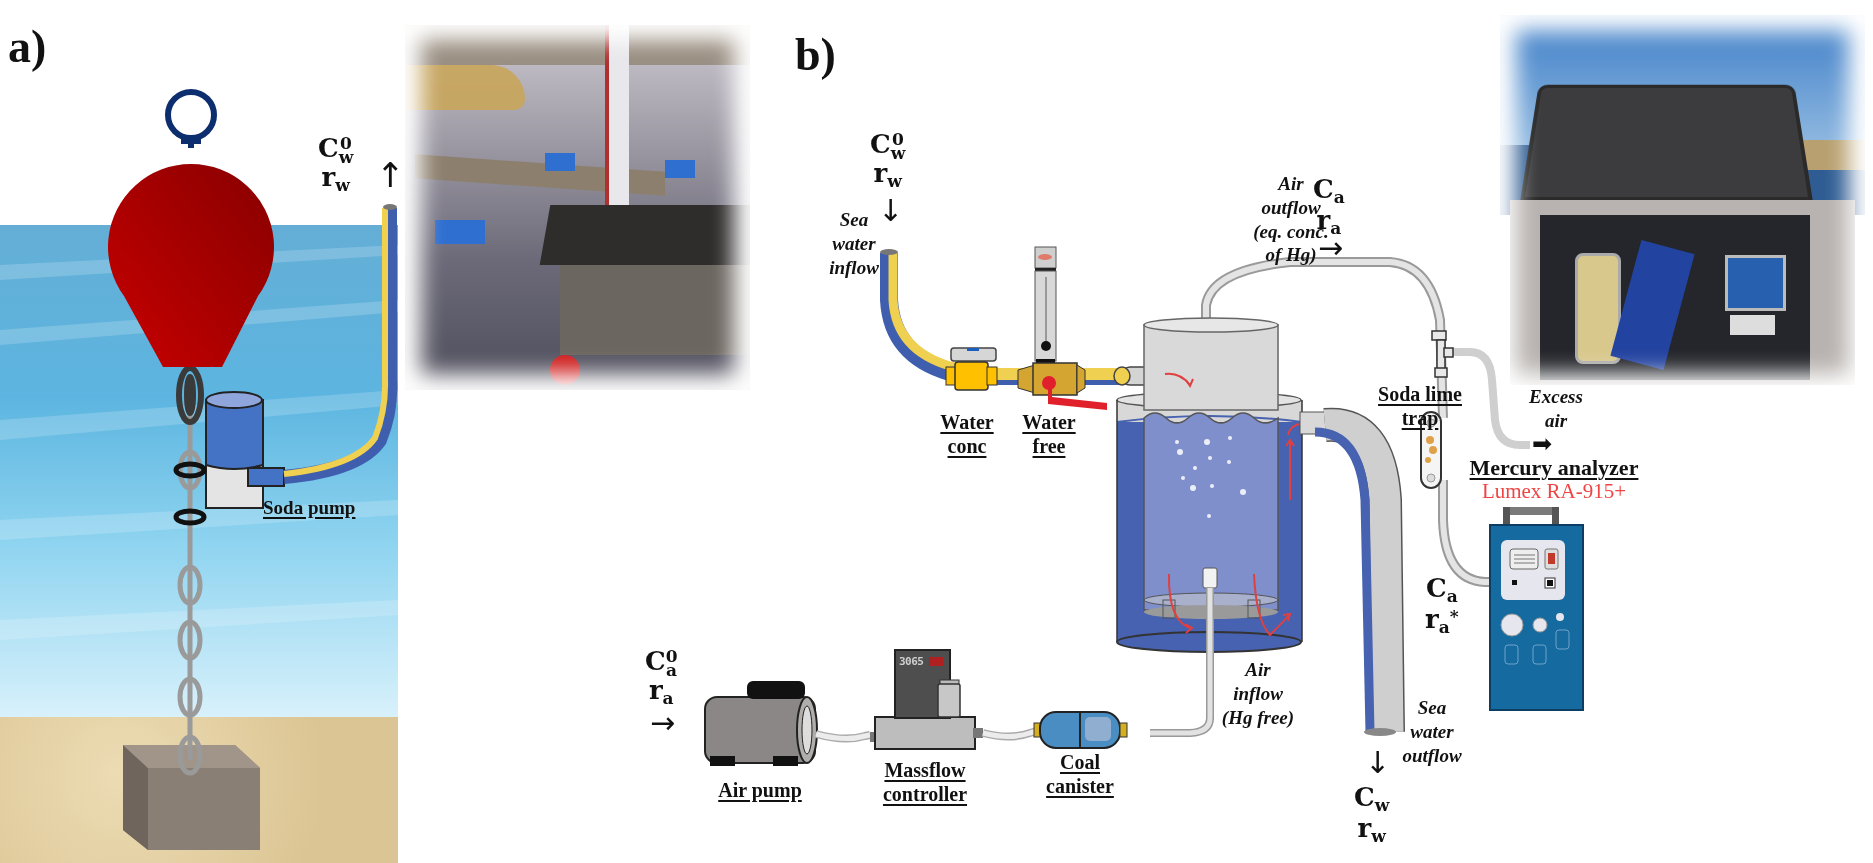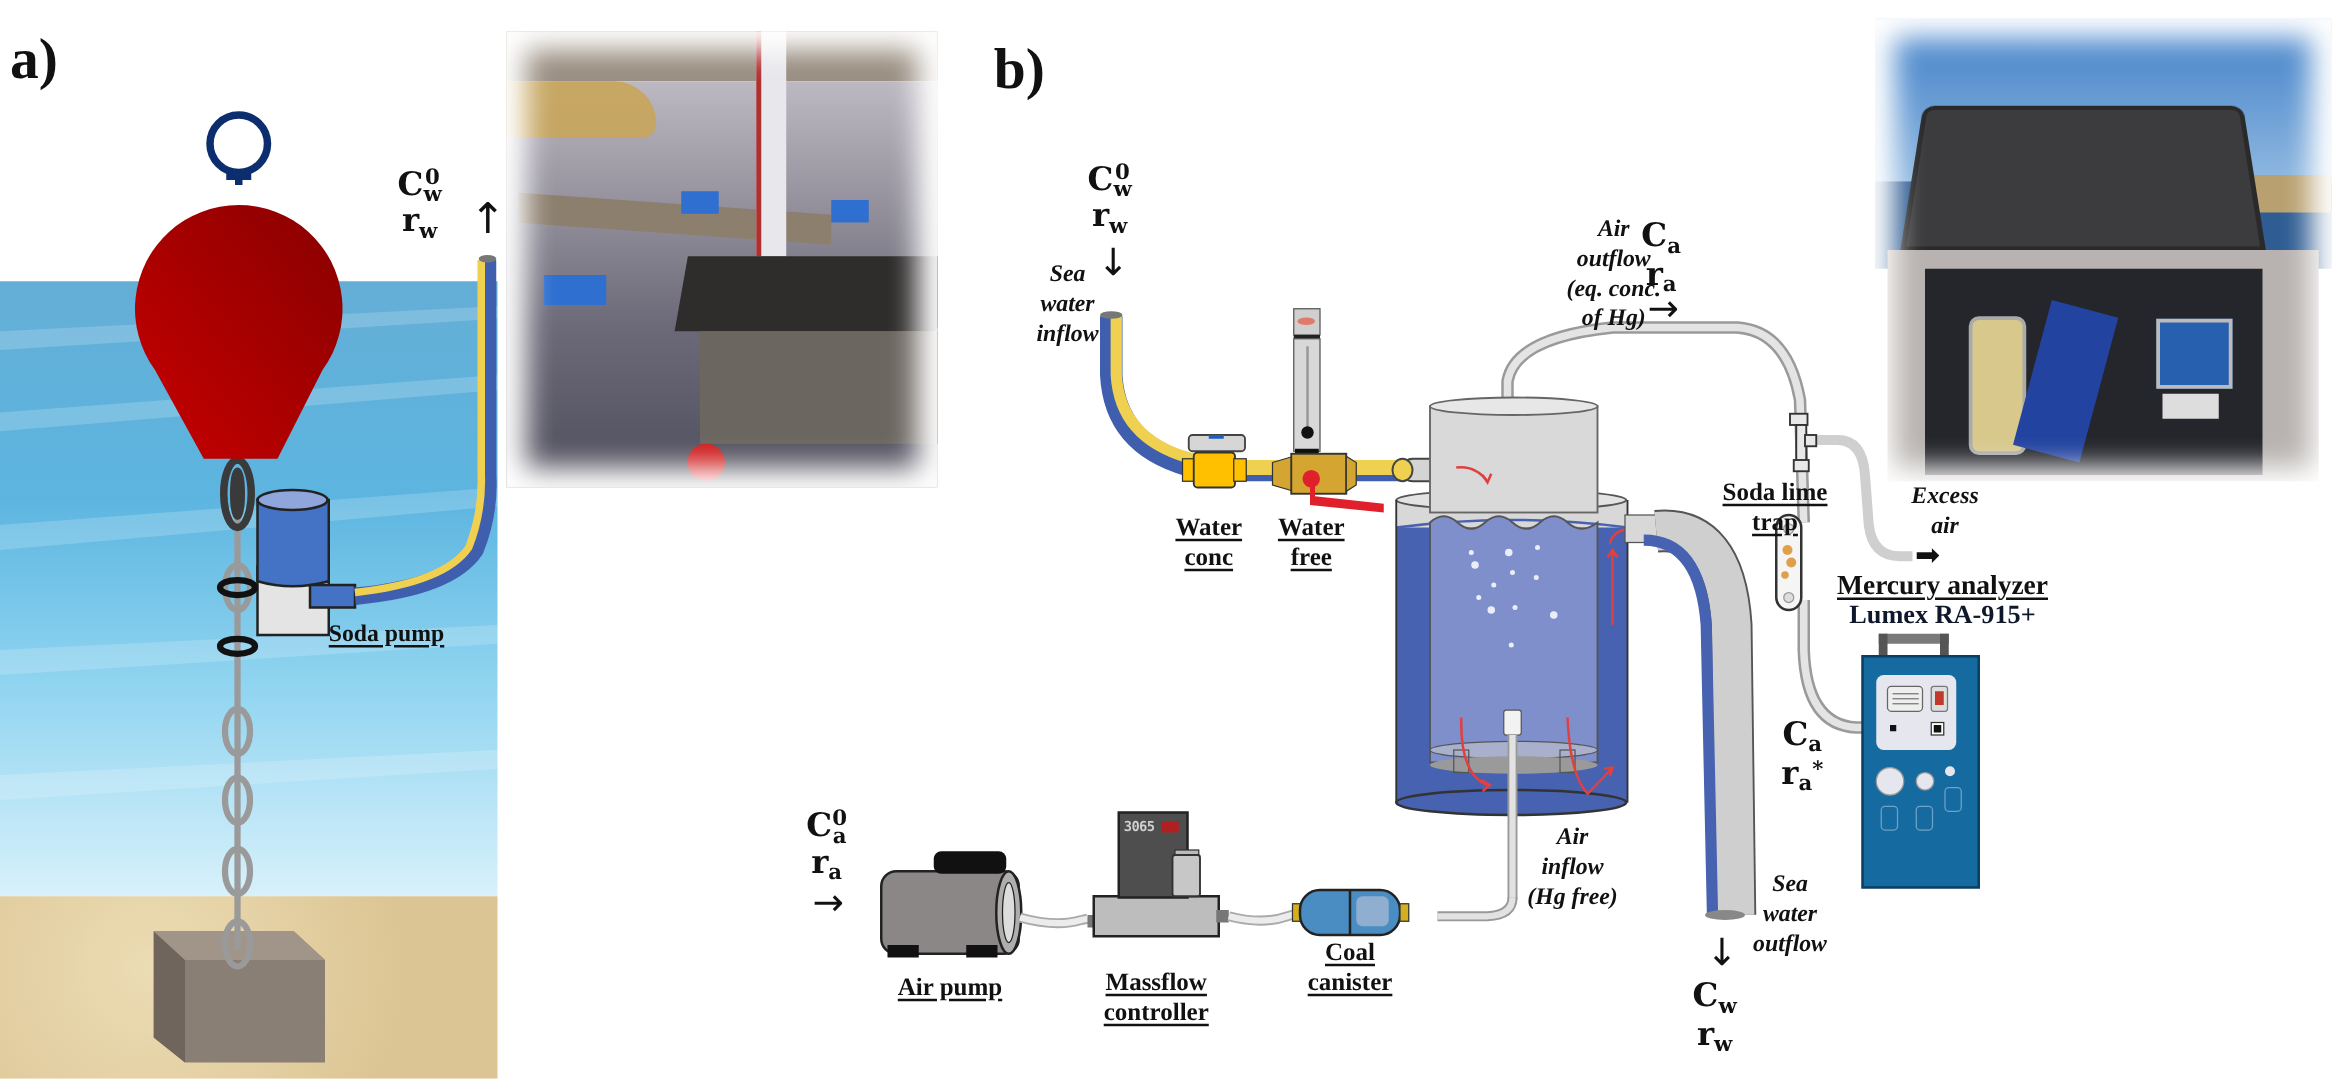--- a/index.html
+++ b/index.html
@@ -1,20 +1,20 @@
 <!DOCTYPE html>
 <html><head>
 <meta charset="utf-8">
 <style>
   html,body{margin:0;padding:0;background:#ffffff;}
   body{width:1873px;height:863px;position:relative;overflow:hidden;font-family:"Liberation Serif","DejaVu Serif",serif;}
   .abs{position:absolute;}
   .panel-label{font-weight:bold;font-size:46px;color:#111;line-height:1;}
   .lbl{font-weight:bold;font-size:20px;color:#111;text-decoration:underline;text-decoration-thickness:2px;text-underline-offset:3px;text-align:center;line-height:1.2;white-space:nowrap;}
-  .lbl2{font-weight:bold;font-size:20px;color:#0f172a;text-align:center;line-height:1.2;white-space:nowrap;}
+  .lbl2{font-weight:normal;font-size:20px;color:#ef4444;text-align:center;line-height:1.2;white-space:nowrap;}
   .ital{font-style:italic;font-weight:bold;font-size:19px;color:#111;text-align:center;line-height:1.25;white-space:nowrap;}
   .sym{font-weight:bold;font-size:26px;color:#111;text-align:center;line-height:1.05;white-space:nowrap;font-family:"DejaVu Serif","Liberation Serif",serif;}
   .sym sub,.sym sup{font-size:17px;}
   .sym sup{vertical-align:6px;}
   .sym sub{vertical-align:-5px;}
   .arrow{font-size:30px;font-weight:normal;color:#111;line-height:1;font-family:"DejaVu Sans",sans-serif;}
   svg{position:absolute;left:0;top:0;}
   .photo{position:absolute;overflow:hidden;}
   .photo-fade{position:absolute;inset:0;box-shadow:inset 0 0 22px 16px #fff;pointer-events:none;}
 </style>
@@ -364,21 +364,21 @@
   <div><span>r</span><sub>a</sub><sup>*</sup></div>
 </div>
 
 <div class="abs sym" style="left:645px;top:648px;">
   <div><span>C</span><span style="display:inline-block;vertical-align:middle;line-height:0.85;"><span style="display:block;font-size:17px;">0</span><span style="display:block;font-size:17px;">a</span></span></div>
   <div><span>r</span><sub>a</sub></div>
 </div>
 <div class="abs arrow" style="left:650px;top:708px;">→</div>
 
 <div class="abs lbl" style="left:705px;top:778px;width:110px;">Air pump</div>
-<div class="abs lbl" style="left:870px;top:758px;width:110px;margin-top:16px;">
+<div class="abs lbl" style="left:870px;top:758px;width:110px;">
   <div>Massflow</div>
   <div>controller</div>
 </div>
 <div class="abs lbl" style="left:1040px;top:750px;width:80px;">
   <div>Coal</div>
   <div>canister</div>
 </div>
 
 <div class="abs ital" style="left:1208px;top:658px;width:100px;">
   <div>Air</div>

